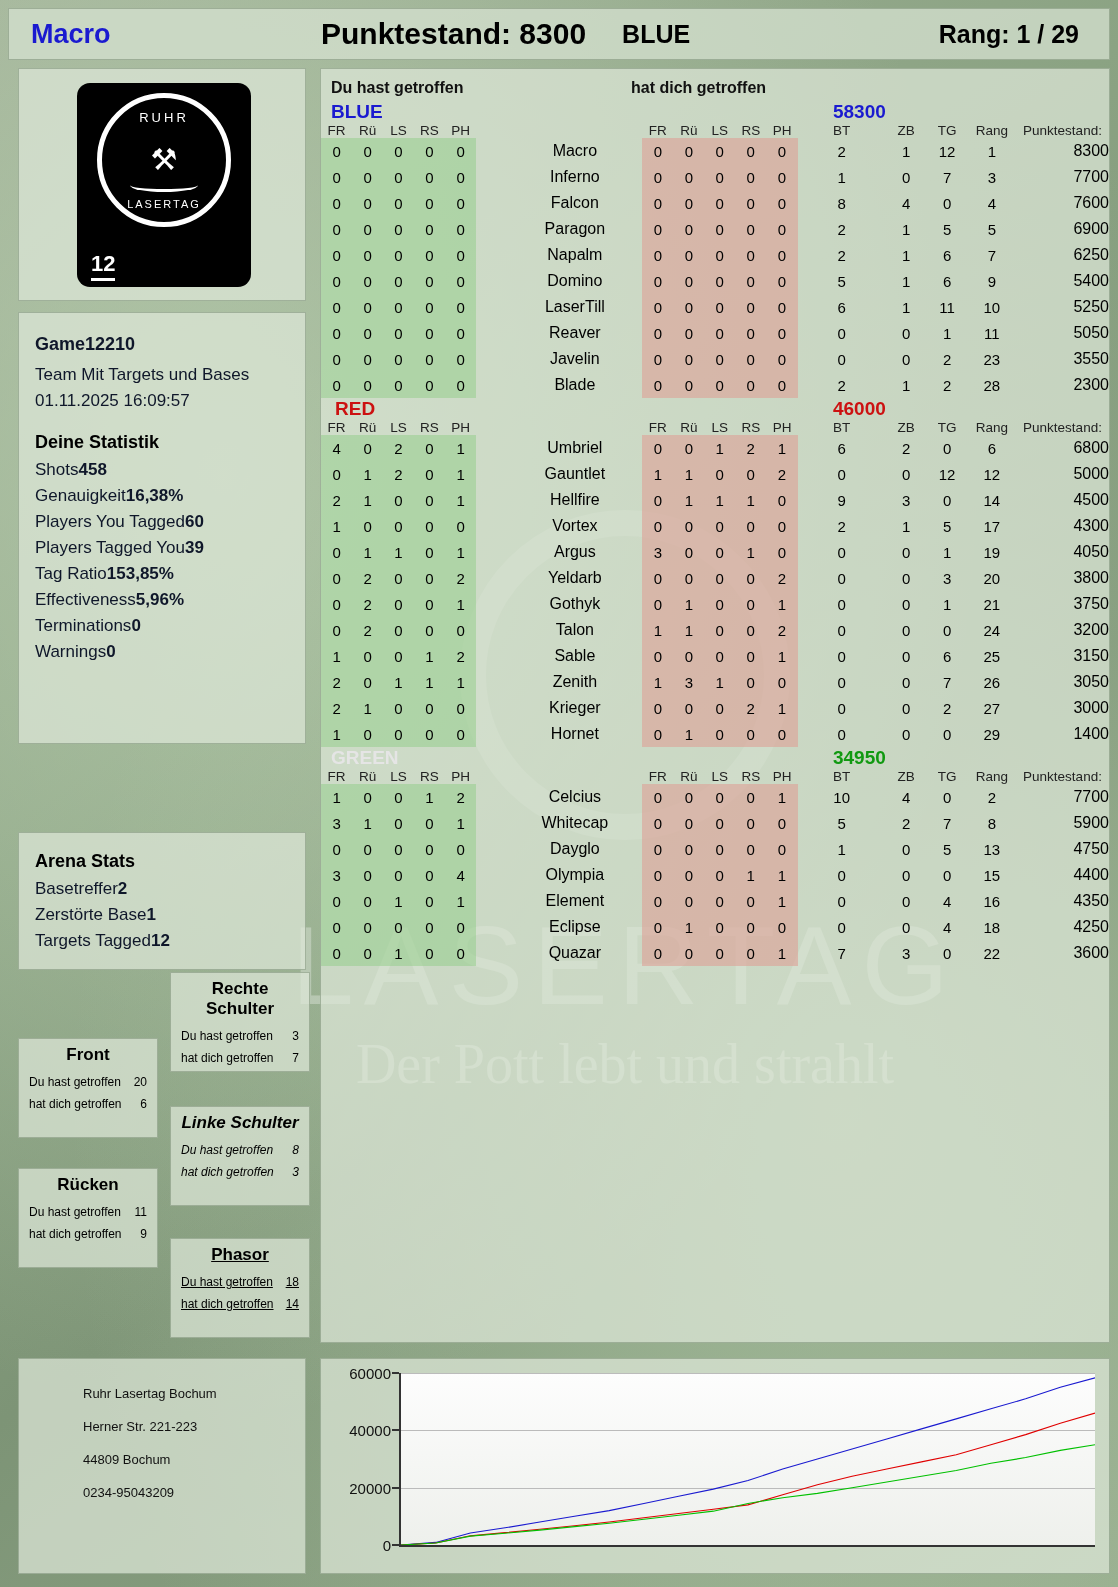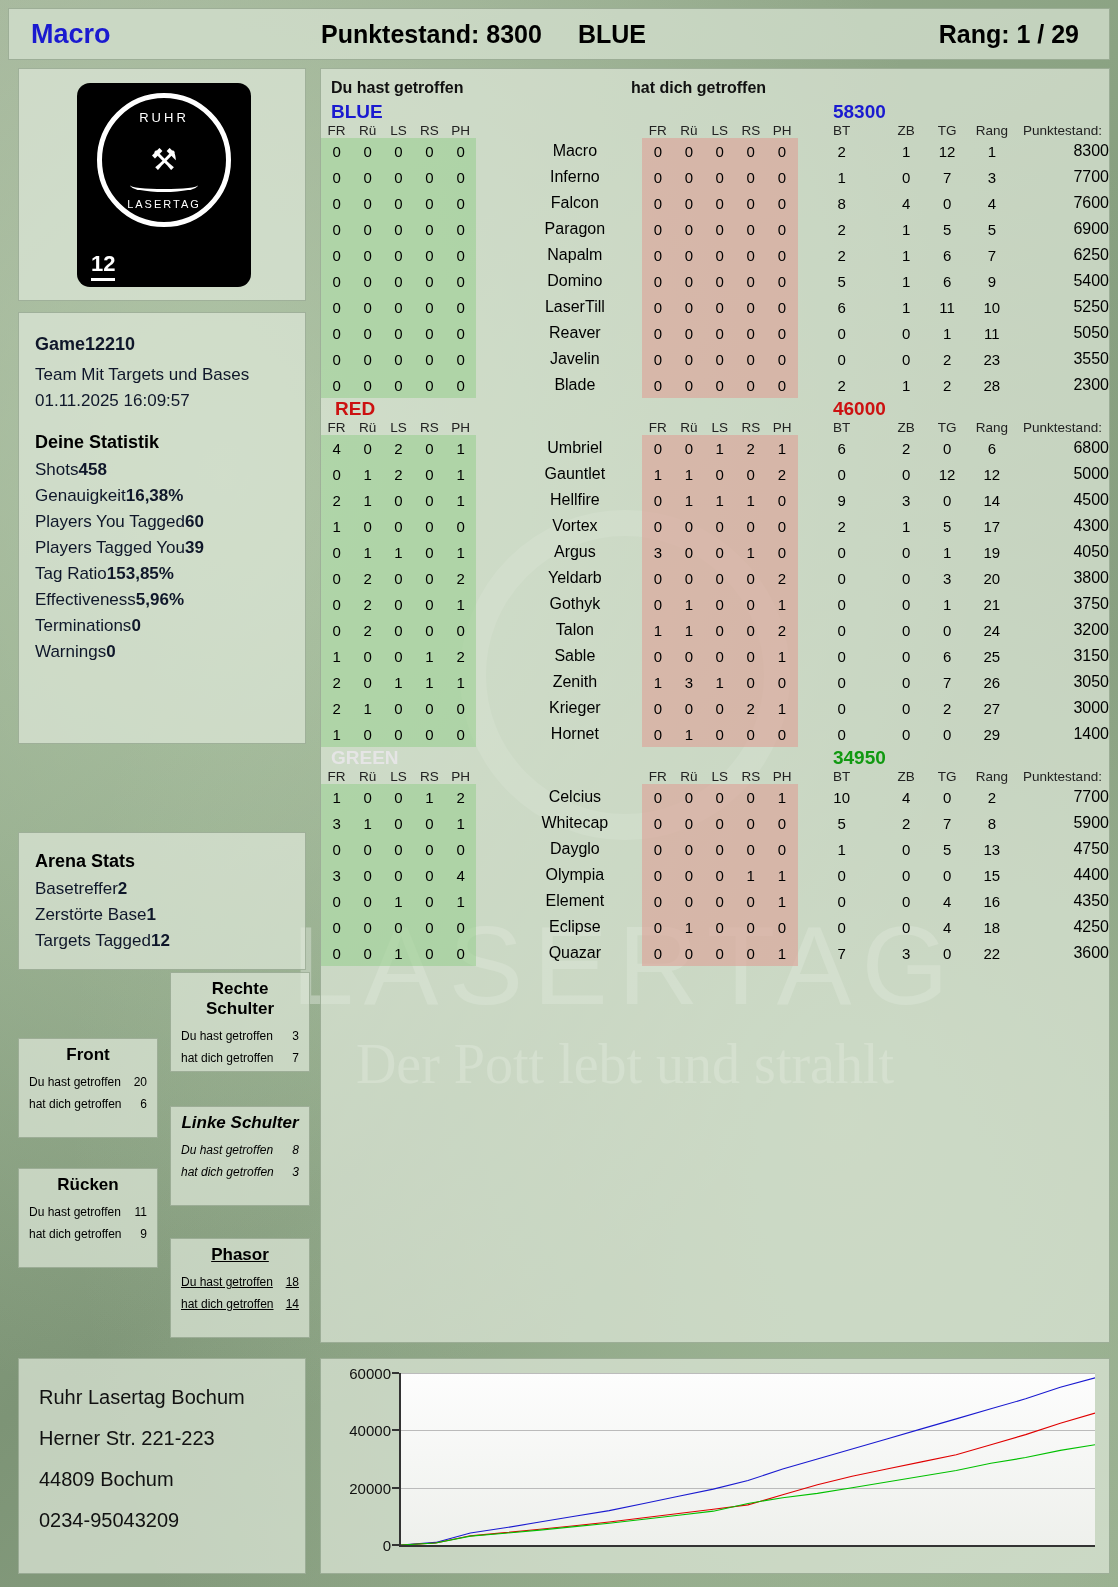--- a/index.html
+++ b/index.html
@@ -38,21 +38,21 @@
 
   
   #header {
     left:8px; top:8px; width:1102px; height:52px;
     background: rgba(214,226,208,0.75);
     display:flex; align-items:center;
   }
   #header .hname {
     color:#1a1ad0; font-weight:bold; font-size:27px; margin-left:22px; width:290px;
   }
-  #header .hscore { font-weight:bold; font-size:25px; color:#000; }
+  #header .hscore { font-weight:bold; font-size:30px; color:#000; }
   #header .hteam { font-weight:bold; font-size:25px; color:#000; margin-left:36px; }
   #header .hrank { font-weight:bold; font-size:25px; color:#000; margin-left:auto; margin-right:30px; }
 
   
   #logo-panel { left:18px; top:68px; width:288px; height:233px; }
   .logo-box {
     position:absolute; left:58px; top:14px; width:174px; height:204px;
     background:#000; color:#fff;border-radius:13px;
   }
   .logo-ring {
@@ -78,21 +78,21 @@
   .zone { padding:6px 10px; }
   .zone .zt { text-align:center; font-weight:bold; font-size:17px; margin-bottom:6px; }
   .zone .zr { display:flex; justify-content:space-between; font-size:12px; padding:4px 0; }
   #zone-front { left:18px; top:1038px; width:140px; height:100px; }
   #zone-back  { left:18px; top:1168px; width:140px; height:100px; }
   #zone-rshoulder { left:170px; top:972px; width:140px; height:100px; }
   #zone-lshoulder { left:170px; top:1106px; width:140px; height:100px;font-style:italic; }
   #zone-phasor { left:170px; top:1238px; width:140px; height:100px;text-decoration:underline; }
 
   #address-panel { left:18px; top:1358px; width:288px; height:216px; padding:18px 20px; }
-  #address-panel .line { font-size:20px; color:#111; padding:9px 0; }
+  #address-panel .line { font-size:13px; color:#111; padding:9px 0;margin-left:44px; }
 
   
   #table-panel { left:320px; top:68px; width:790px; height:1275px; }
   .tbl-head { display:flex; font-weight:bold; font-size:16px; padding:10px 0 4px 0; color:#111; }
   .tbl-head .a { margin-left:10px; width:300px; }
   .tbl-head .b { width:300px; }
 
   table.scores { border-collapse:collapse; width:100%; font-size:15px; }
   table.scores td, table.scores th { padding:0; }
   .teamline td { font-weight:bold; font-size:19px; padding-top:4px; padding-bottom:2px; }

